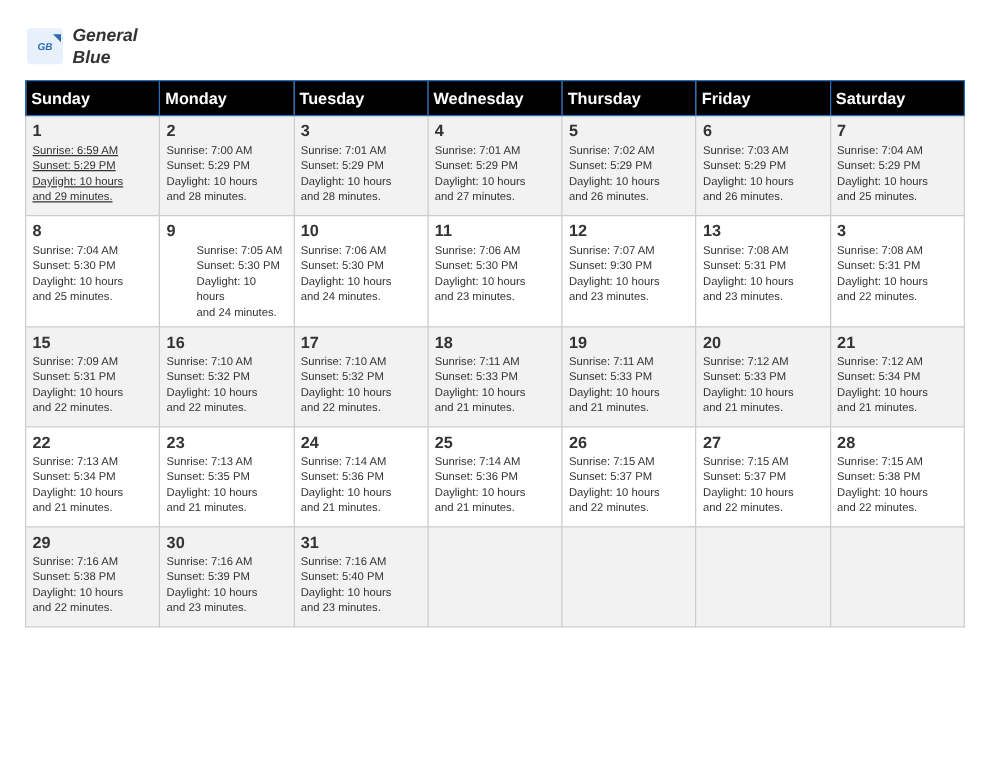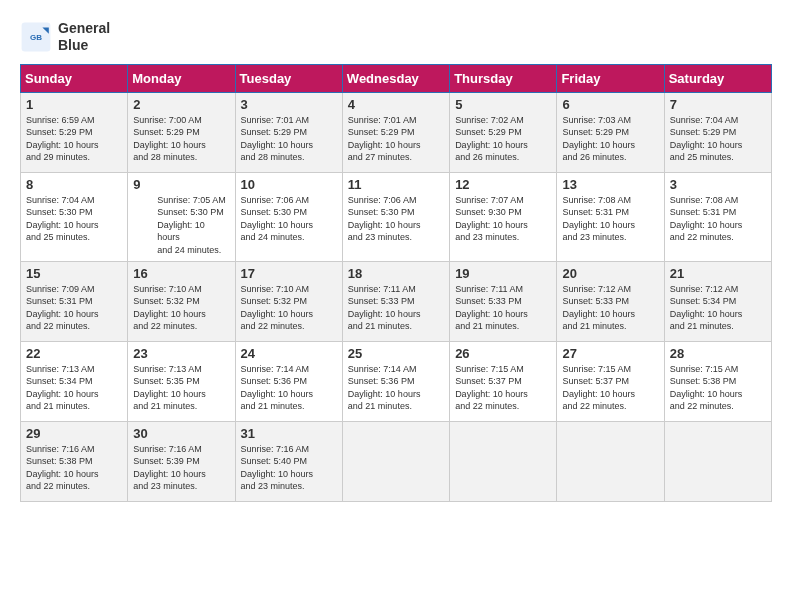--- a/index.html
+++ b/index.html
@@ -8,20 +8,21 @@
       background: #fff;
       width: 792px;
       min-height: 612px;
       padding: 20px;
     }
     .header-area {
       display: flex;
       justify-content: space-between;
       align-items: flex-start;
       margin-bottom: 10px;
+      font-style: italic;
     }
     .logo {
       display: flex;
       align-items: center;
       gap: 6px;
     }
     .logo-text {
       font-size: 14px;
       font-weight: bold;
       color: #333;
@@ -42,21 +43,21 @@
     .location-title {
       font-size: 16px;
       color: #555;
     }
     table {
       width: 100%;
       border-collapse: collapse;
       font-size: 10px;
     }
     thead th {
-      background-color: #be185d;
+      background-color: #000000;
       color: #fff;
       padding: 6px 4px;
       text-align: left;
       font-size: 13px;
       font-weight: bold;
       border: 1px solid #2a6db5;
     }
     tbody td {
       border: 1px solid #ccc;
       padding: 4px 5px;
@@ -111,21 +112,21 @@
         <th>Wednesday</th>
         <th>Thursday</th>
         <th>Friday</th>
         <th>Saturday</th>
       </tr>
   </thead>
   <tbody id="calendar-body">
   <tr>
         <td>
           <span class="day-number">1</span>
-          <div class="day-info" style="white-space: pre-line;">Sunrise: 6:59 AM
+          <div class="day-info" style="white-space: pre-line; text-decoration: underline;">Sunrise: 6:59 AM
 Sunset: 5:29 PM
 Daylight: 10 hours
 and 29 minutes.</div>
         </td>
         <td>
           <span class="day-number">2</span>
           <div class="day-info" style="white-space: pre-line;">Sunrise: 7:00 AM
 Sunset: 5:29 PM
 Daylight: 10 hours
 and 28 minutes.</div>

